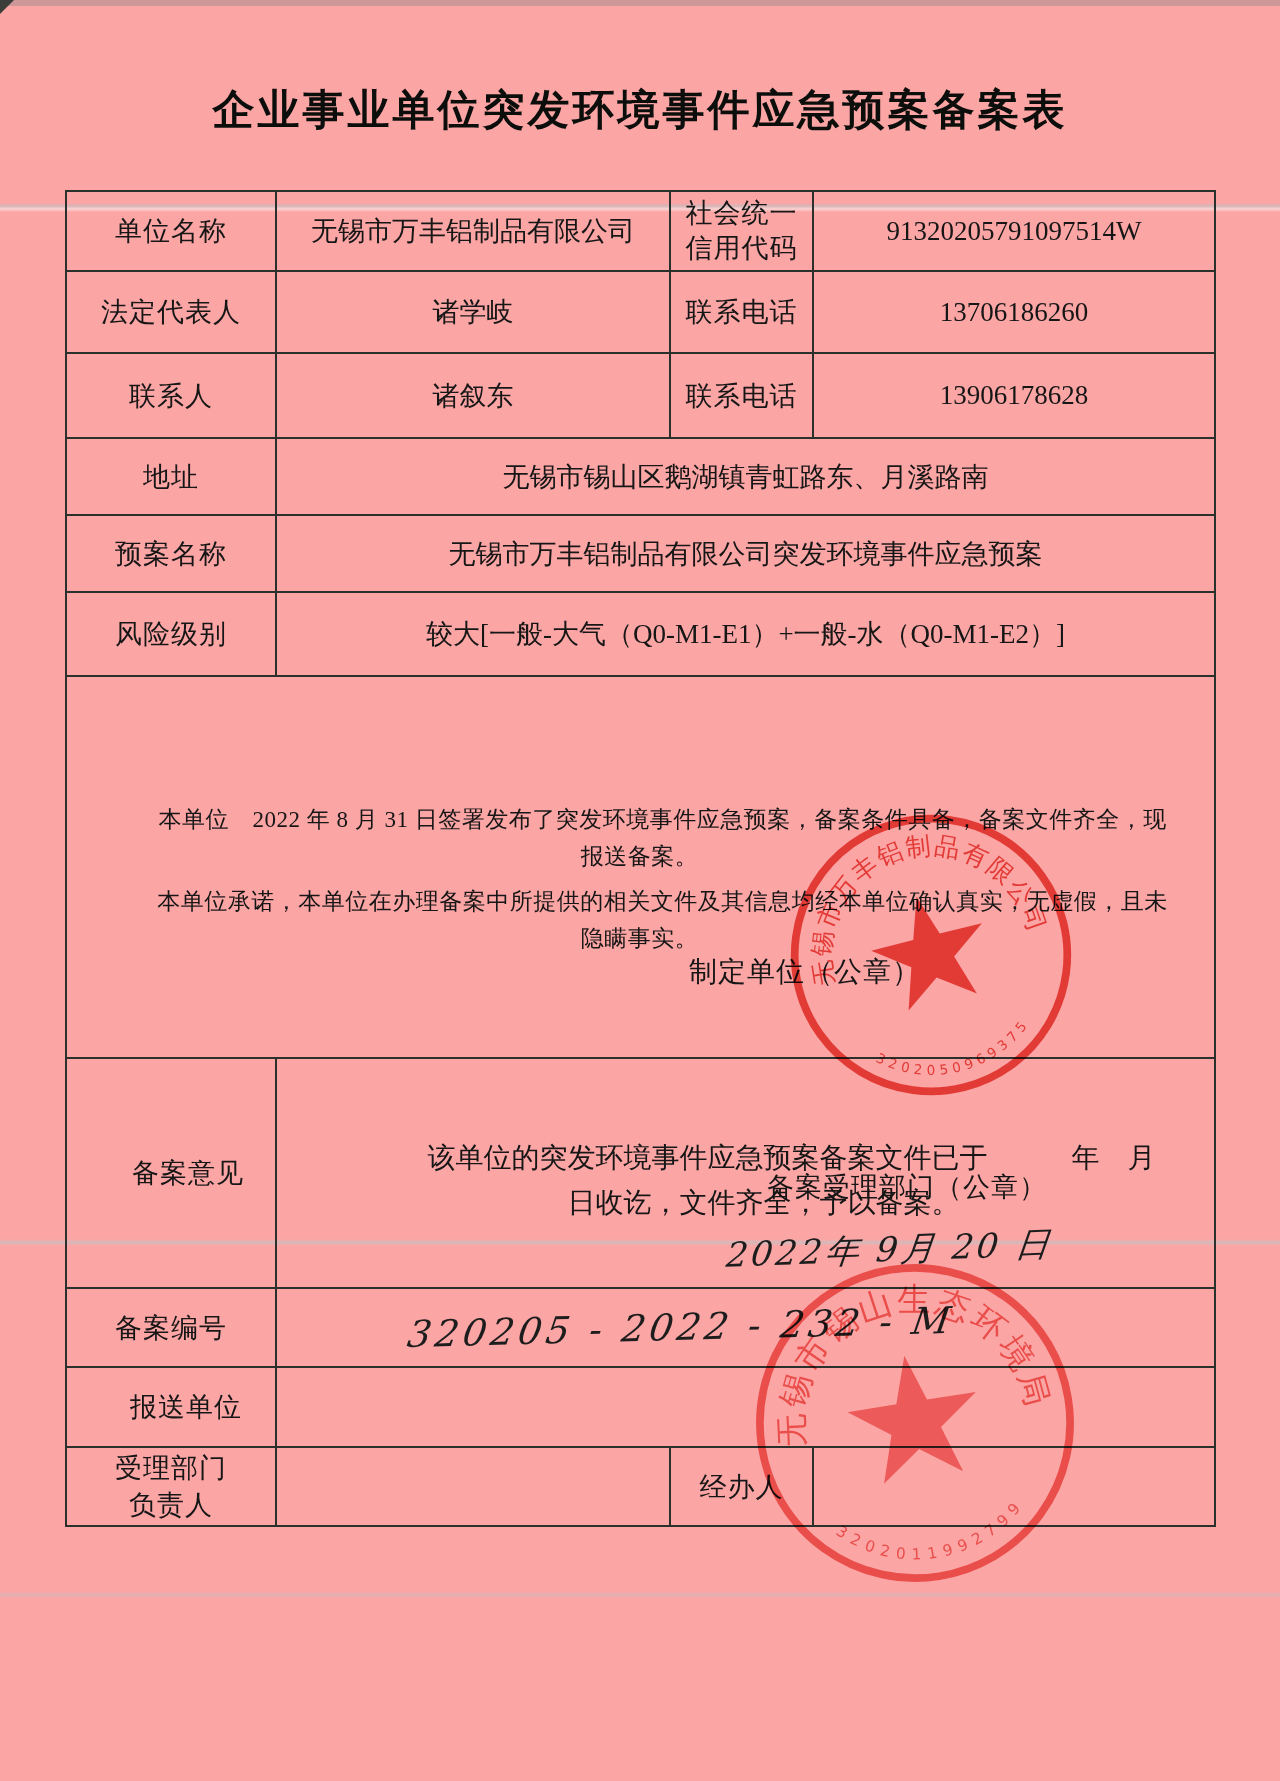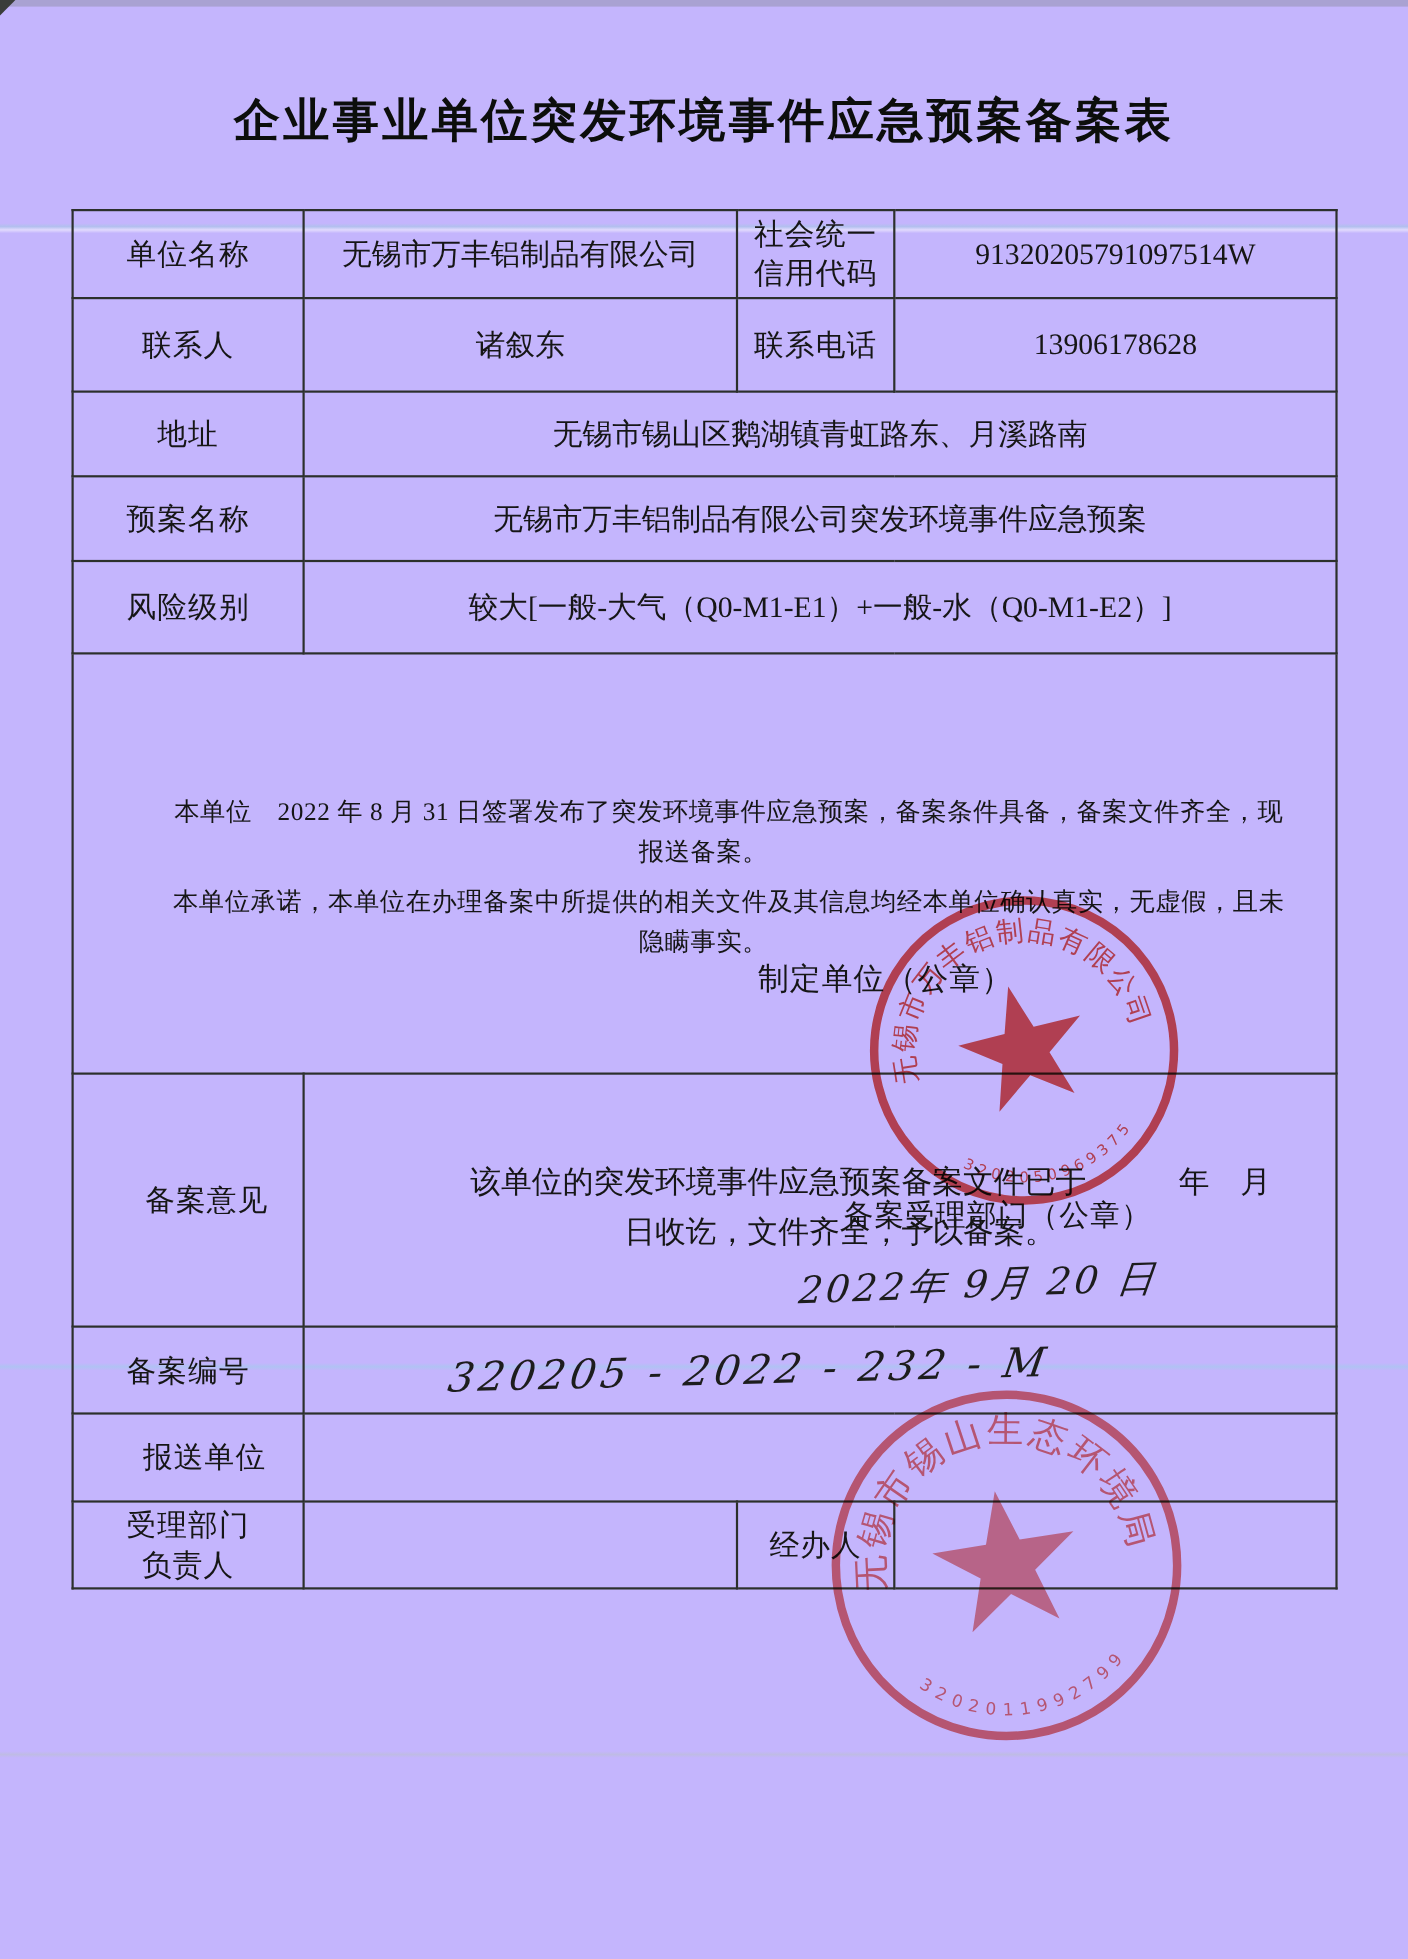--- a/index.html
+++ b/index.html
@@ -1,18 +1,18 @@
 <!DOCTYPE html>
 <html><head>
 <meta charset="utf-8">
 <style>
   html,body{margin:0;padding:0;background:#d8dadc;}
   .page{
     position:relative; width:1280px; height:1781px; margin:0 auto;
-    background:#c4b5fd;
+    background:#fca5a5;
     font-family:"Liberation Serif","DejaVu Serif",serif;
     color:#161616; overflow:hidden;
   }
   
   .streak{position:absolute;left:0;width:100%;pointer-events:none;}
   .streak.s1{top:203px;height:9px;background:linear-gradient(180deg,rgba(150,210,215,0.0),rgba(150,210,215,0.38),rgba(255,255,255,0.5),rgba(150,210,215,0.0));}
   .streak.s2{top:1239px;height:7px;background:linear-gradient(180deg,rgba(150,215,220,0.0),rgba(140,220,225,0.35),rgba(150,215,220,0.0));}
   .streak.s3{top:1592px;height:6px;background:linear-gradient(180deg,rgba(190,195,200,0.0),rgba(185,195,200,0.45),rgba(190,195,200,0.0));}
   .streak.s4{top:0;height:6px;background:rgba(120,125,128,0.35);}
   .corner-mark{position:absolute;left:0;top:0;width:0;height:0;border-top:14px solid #3a3d3a;border-right:14px solid transparent;}
@@ -90,20 +90,26 @@
         </colgroup>
 
       <tbody>
           <tr class="r1">
         <td class="lbl">单位名称</td>
         <td>无锡市万丰铝制品有限公司</td>
         <td class="lbl"><span class="wrap-narrow">社会统一信用代码</span></td>
         <td>91320205791097514W</td>
       </tr>
 
+      <tr class="r2">
+        <td class="lbl">法定代表人</td>
+        <td>诸学岐</td>
+        <td class="lbl">联系电话</td>
+        <td>13706186260</td>
+      </tr>
 
       <tr class="r3">
         <td class="lbl">联系人</td>
         <td>诸叙东</td>
         <td class="lbl">联系电话</td>
         <td>13906178628</td>
       </tr>
 
 
       <tr class="r5">

